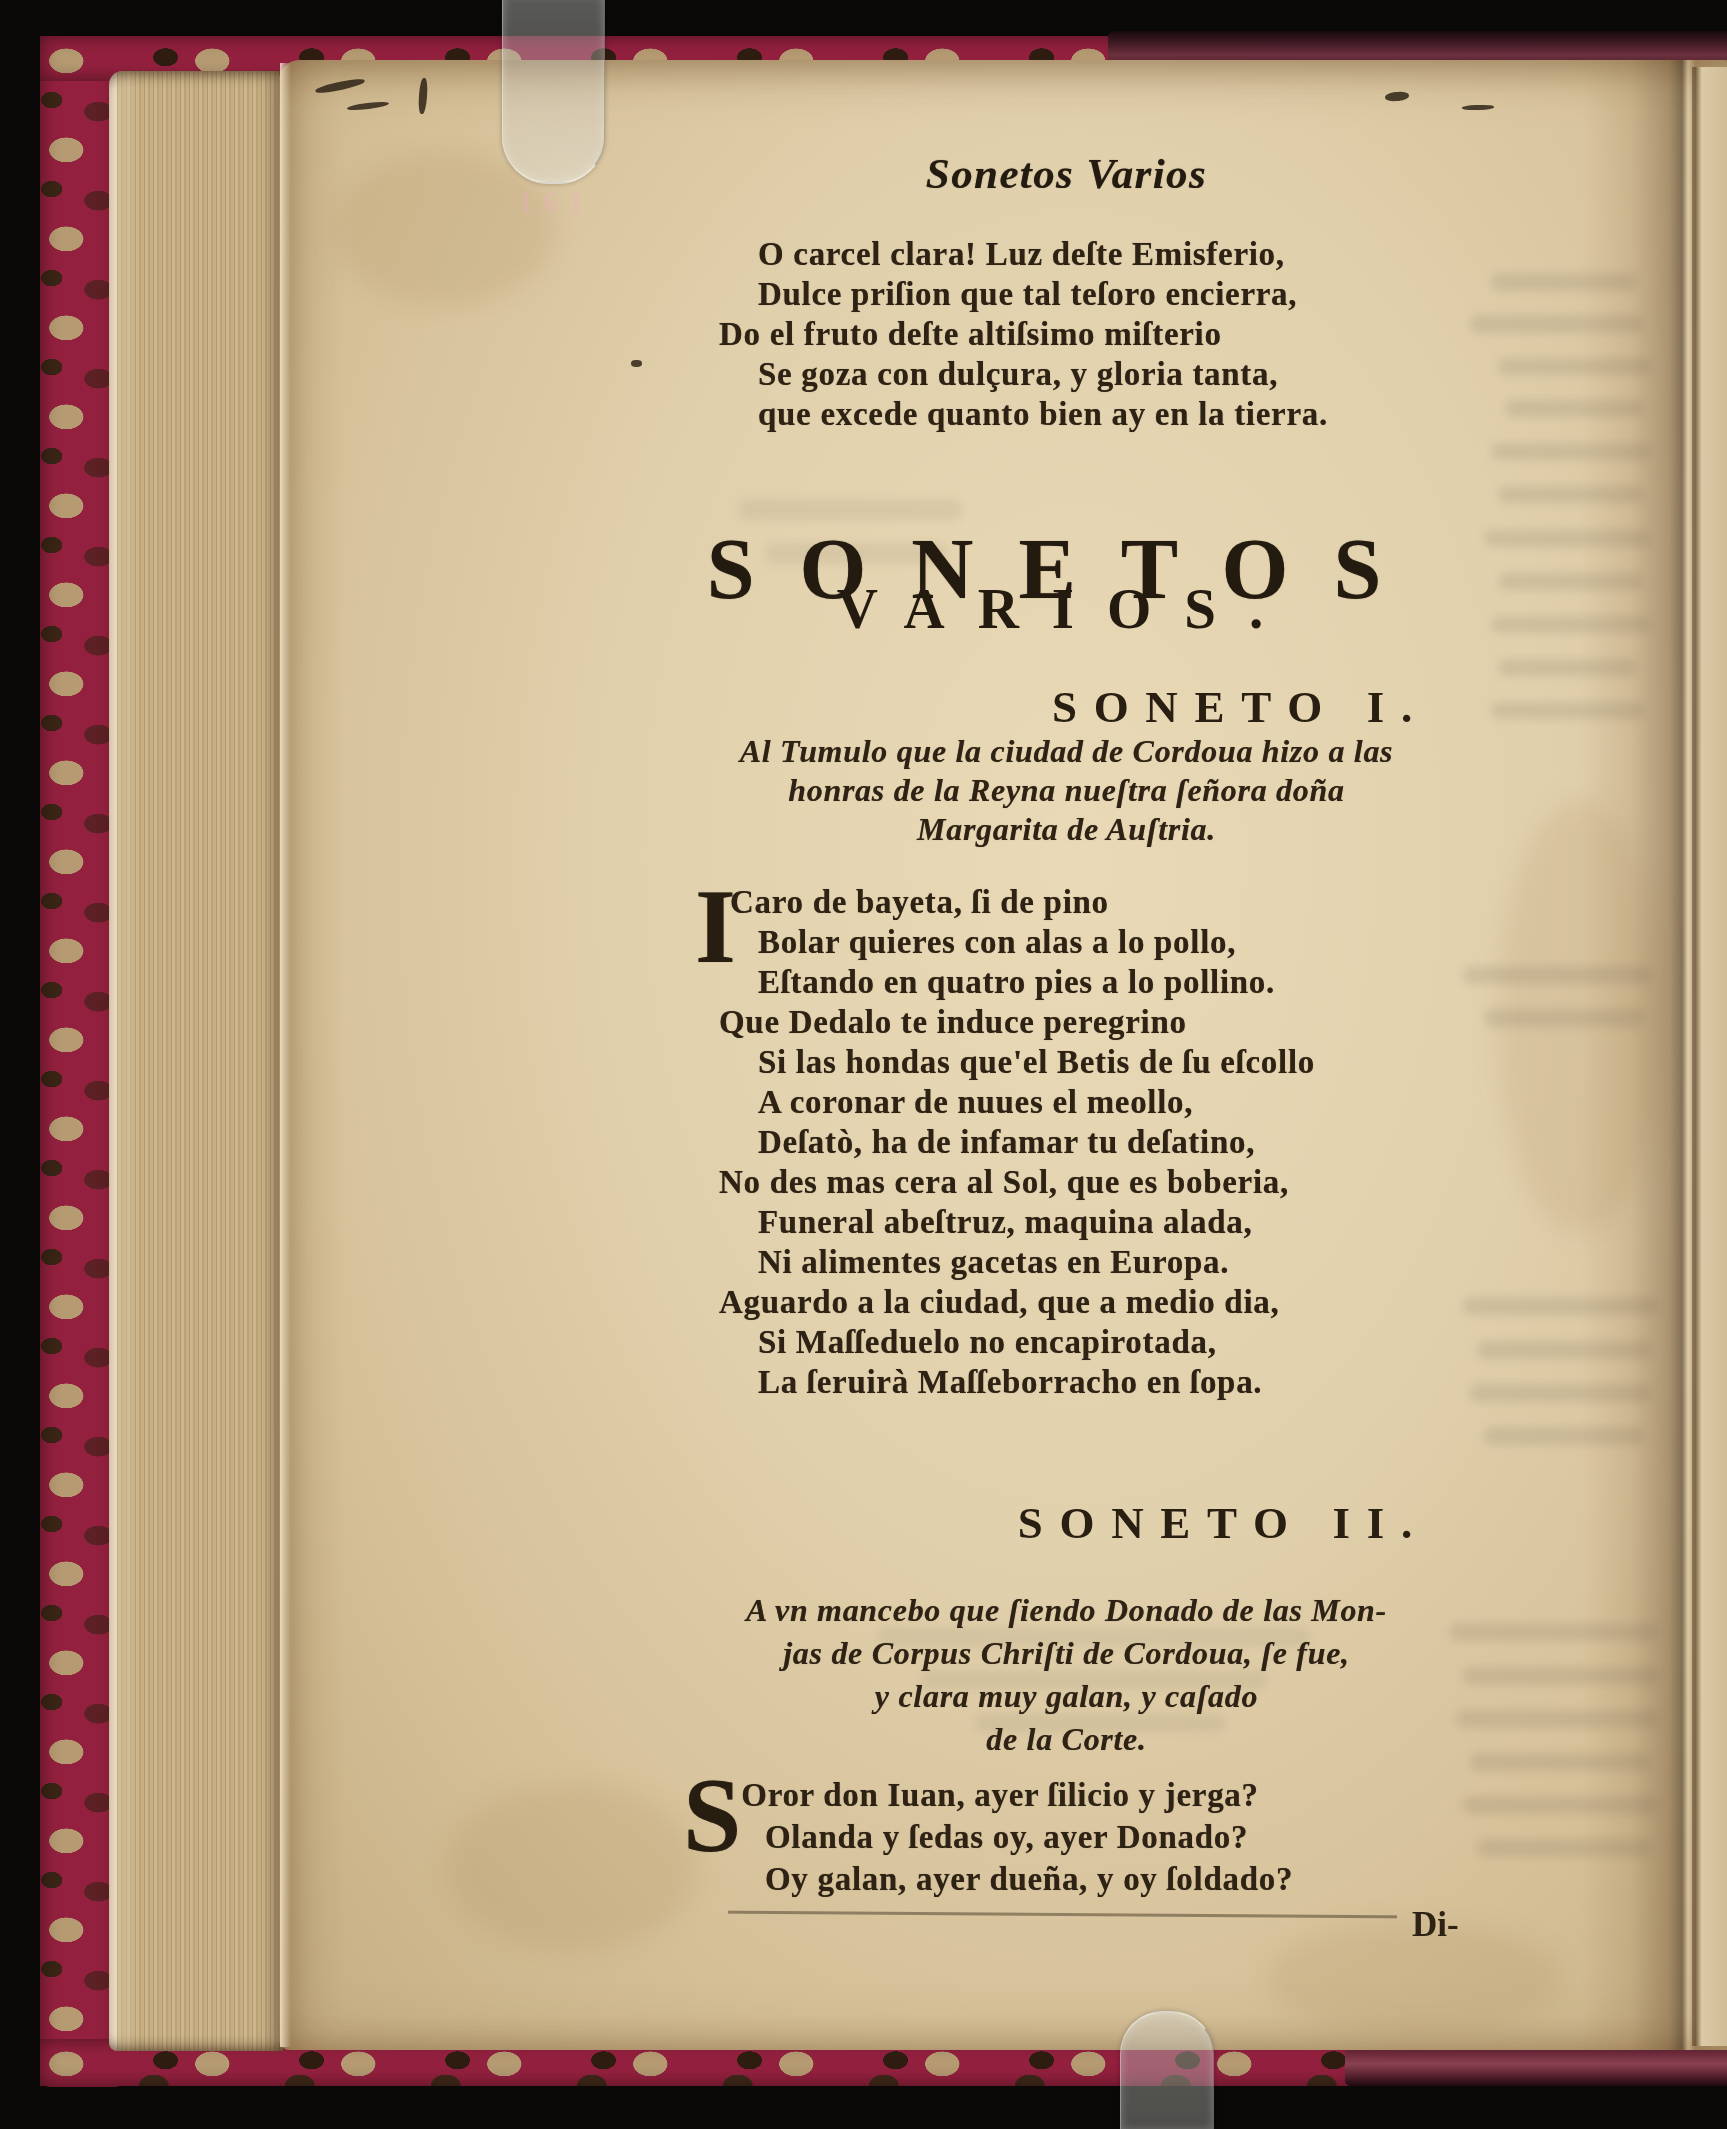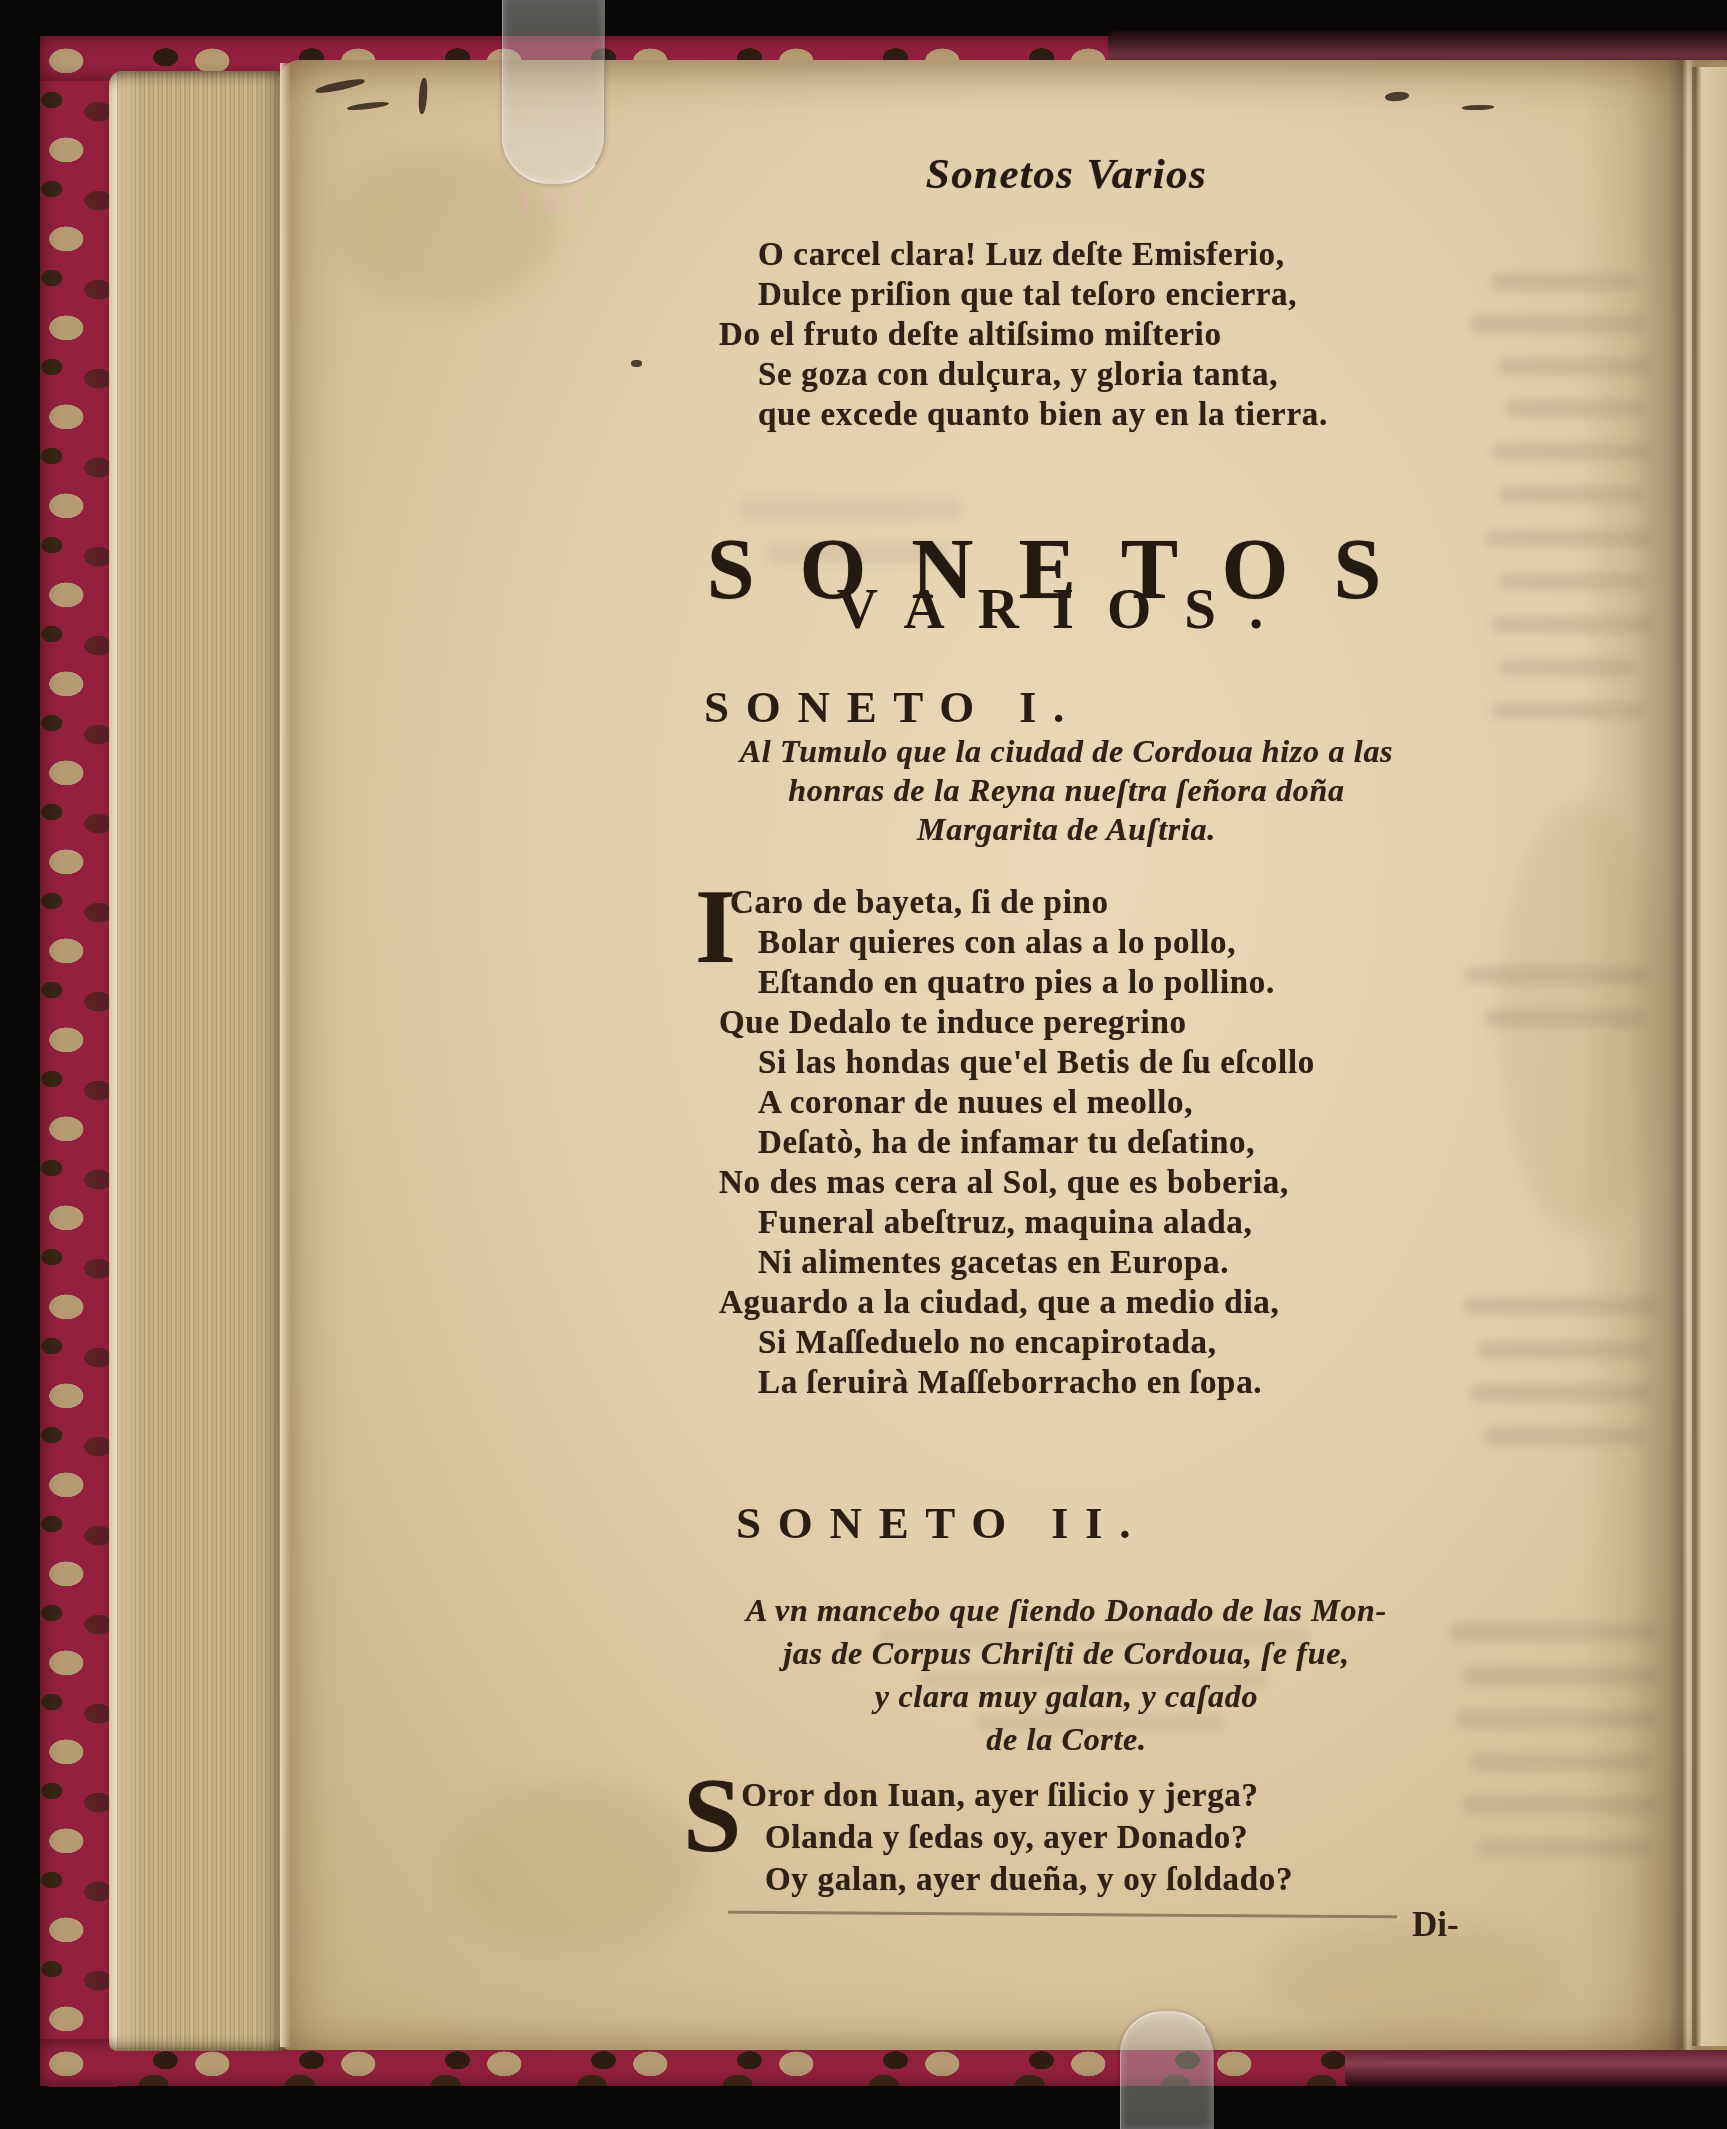--- a/index.html
+++ b/index.html
@@ -59,21 +59,21 @@
   .fl2{padding-left:15.3px;}
   .ded{font-style:italic;text-align:center;font-size:32px;font-weight:700;letter-spacing:0.7px;
        text-shadow:0 0 0.8px rgba(45,34,20,.5);}
   .ded1{line-height:39px;font-style:italic;}
   .ded2{line-height:43px;}
   .runhead{font-style:italic;font-weight:700;font-size:43px;text-align:center;letter-spacing:1.4px;
        color:#241b10;text-shadow:0 0 1px rgba(36,27,16,.6);}
   .t1{font-size:86px;letter-spacing:45px;text-align:center;font-weight:700;color:#241b10;
       text-shadow:0 0 1px rgba(36,27,16,.5);}
   .t2{font-size:57px;letter-spacing:33px;text-align:center;font-weight:700;color:#241b10;}
-  .h-son{font-size:45px;letter-spacing:16.7px;text-align:left;font-weight:700;color:#281e11;}
+  .h-son{font-size:45px;letter-spacing:16.7px;text-align:right;font-weight:700;color:#281e11;}
   .catch{font-size:35px;font-weight:700;}
   .stamp{color:#f9a8d4;opacity:.26;filter:blur(0.7px);font-size:31px;letter-spacing:9.8px;font-weight:700;}
 
   
   .ghost{position:absolute;background:rgba(110,100,78,.16);filter:blur(4.2px);border-radius:8.4px;}
   .ghost.lite{background:rgba(110,100,78,.10);}
   .speck{position:absolute;background:#241a0e;border-radius:45%;opacity:.8;}
   .scratch{position:absolute;background:rgba(40,30,16,.42);filter:blur(0.7px);}
 </style>
 </head>
@@ -168,21 +168,21 @@
     <div class="ind">A coronar de nuues el meollo,</div>
     <div class="ind">Deſatò, ha de infamar tu deſatino,</div>
     <div>No des mas cera al Sol, que es boberia,</div>
     <div class="ind">Funeral abeſtruz, maquina alada,</div>
     <div class="ind">Ni alimentes gacetas en Europa.</div>
     <div>Aguardo a la ciudad, que a medio dia,</div>
     <div class="ind">Si Maſſeduelo no encapirotada,</div>
     <div class="ind">La ſeruirà Maſſeborracho en ſopa.</div>
   </div>
 
-  <div class="txt h-son" style="left:736px;top:1497px;width:725px;">SONETO II.</div>
+  <div class="txt h-son" style="left:704px;top:1497px;width:725px;">SONETO II.</div>
   <div class="txt ded ded2" style="left:704px;top:1589px;width:725px;">
     <div>A vn mancebo que ſiendo Donado de las Mon-</div>
     <div>jas de Corpus Chriſti de Cordoua, ſe fue,</div>
     <div>y clara muy galan, y caſado</div>
     <div>de la Corte.</div>
   </div>
   <div class="txt poem poem2" style="left:726px;top:1774px;width:704px;">
     <div class="rel fl2">
       <span class="dropcap dc-s">S</span><span>Oror don Iuan, ayer ſilicio y jerga?</span>
     </div>

